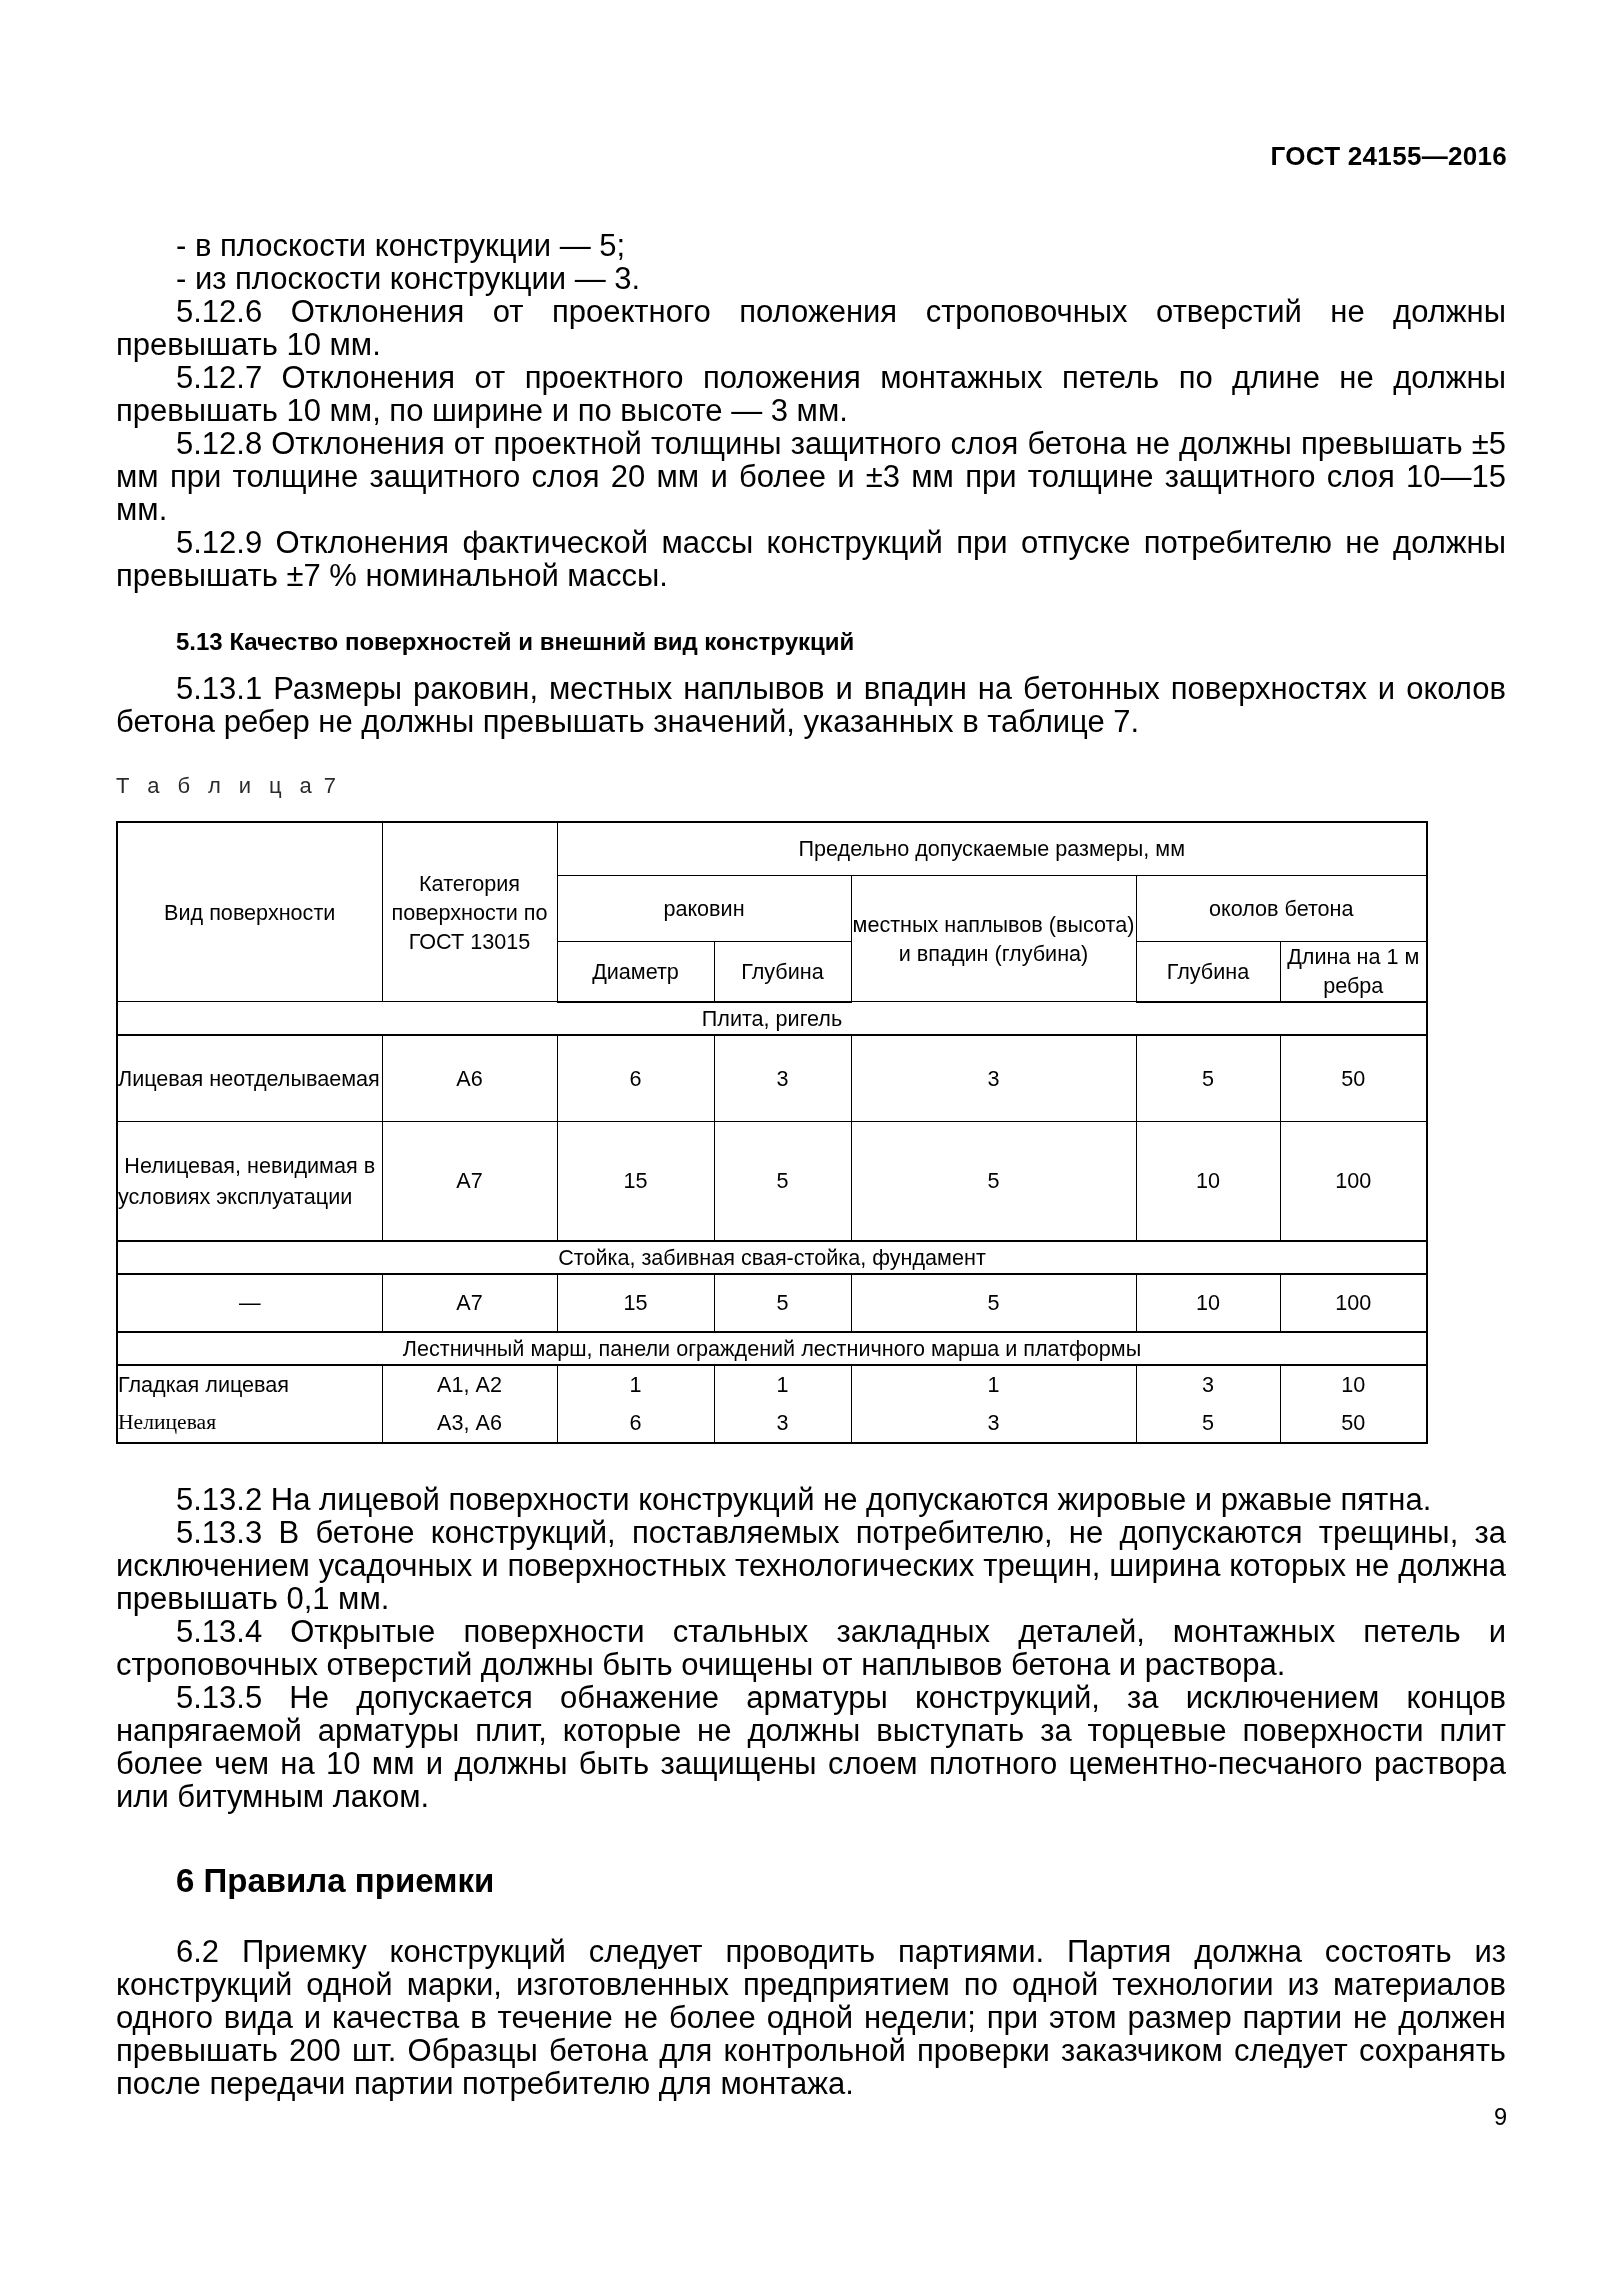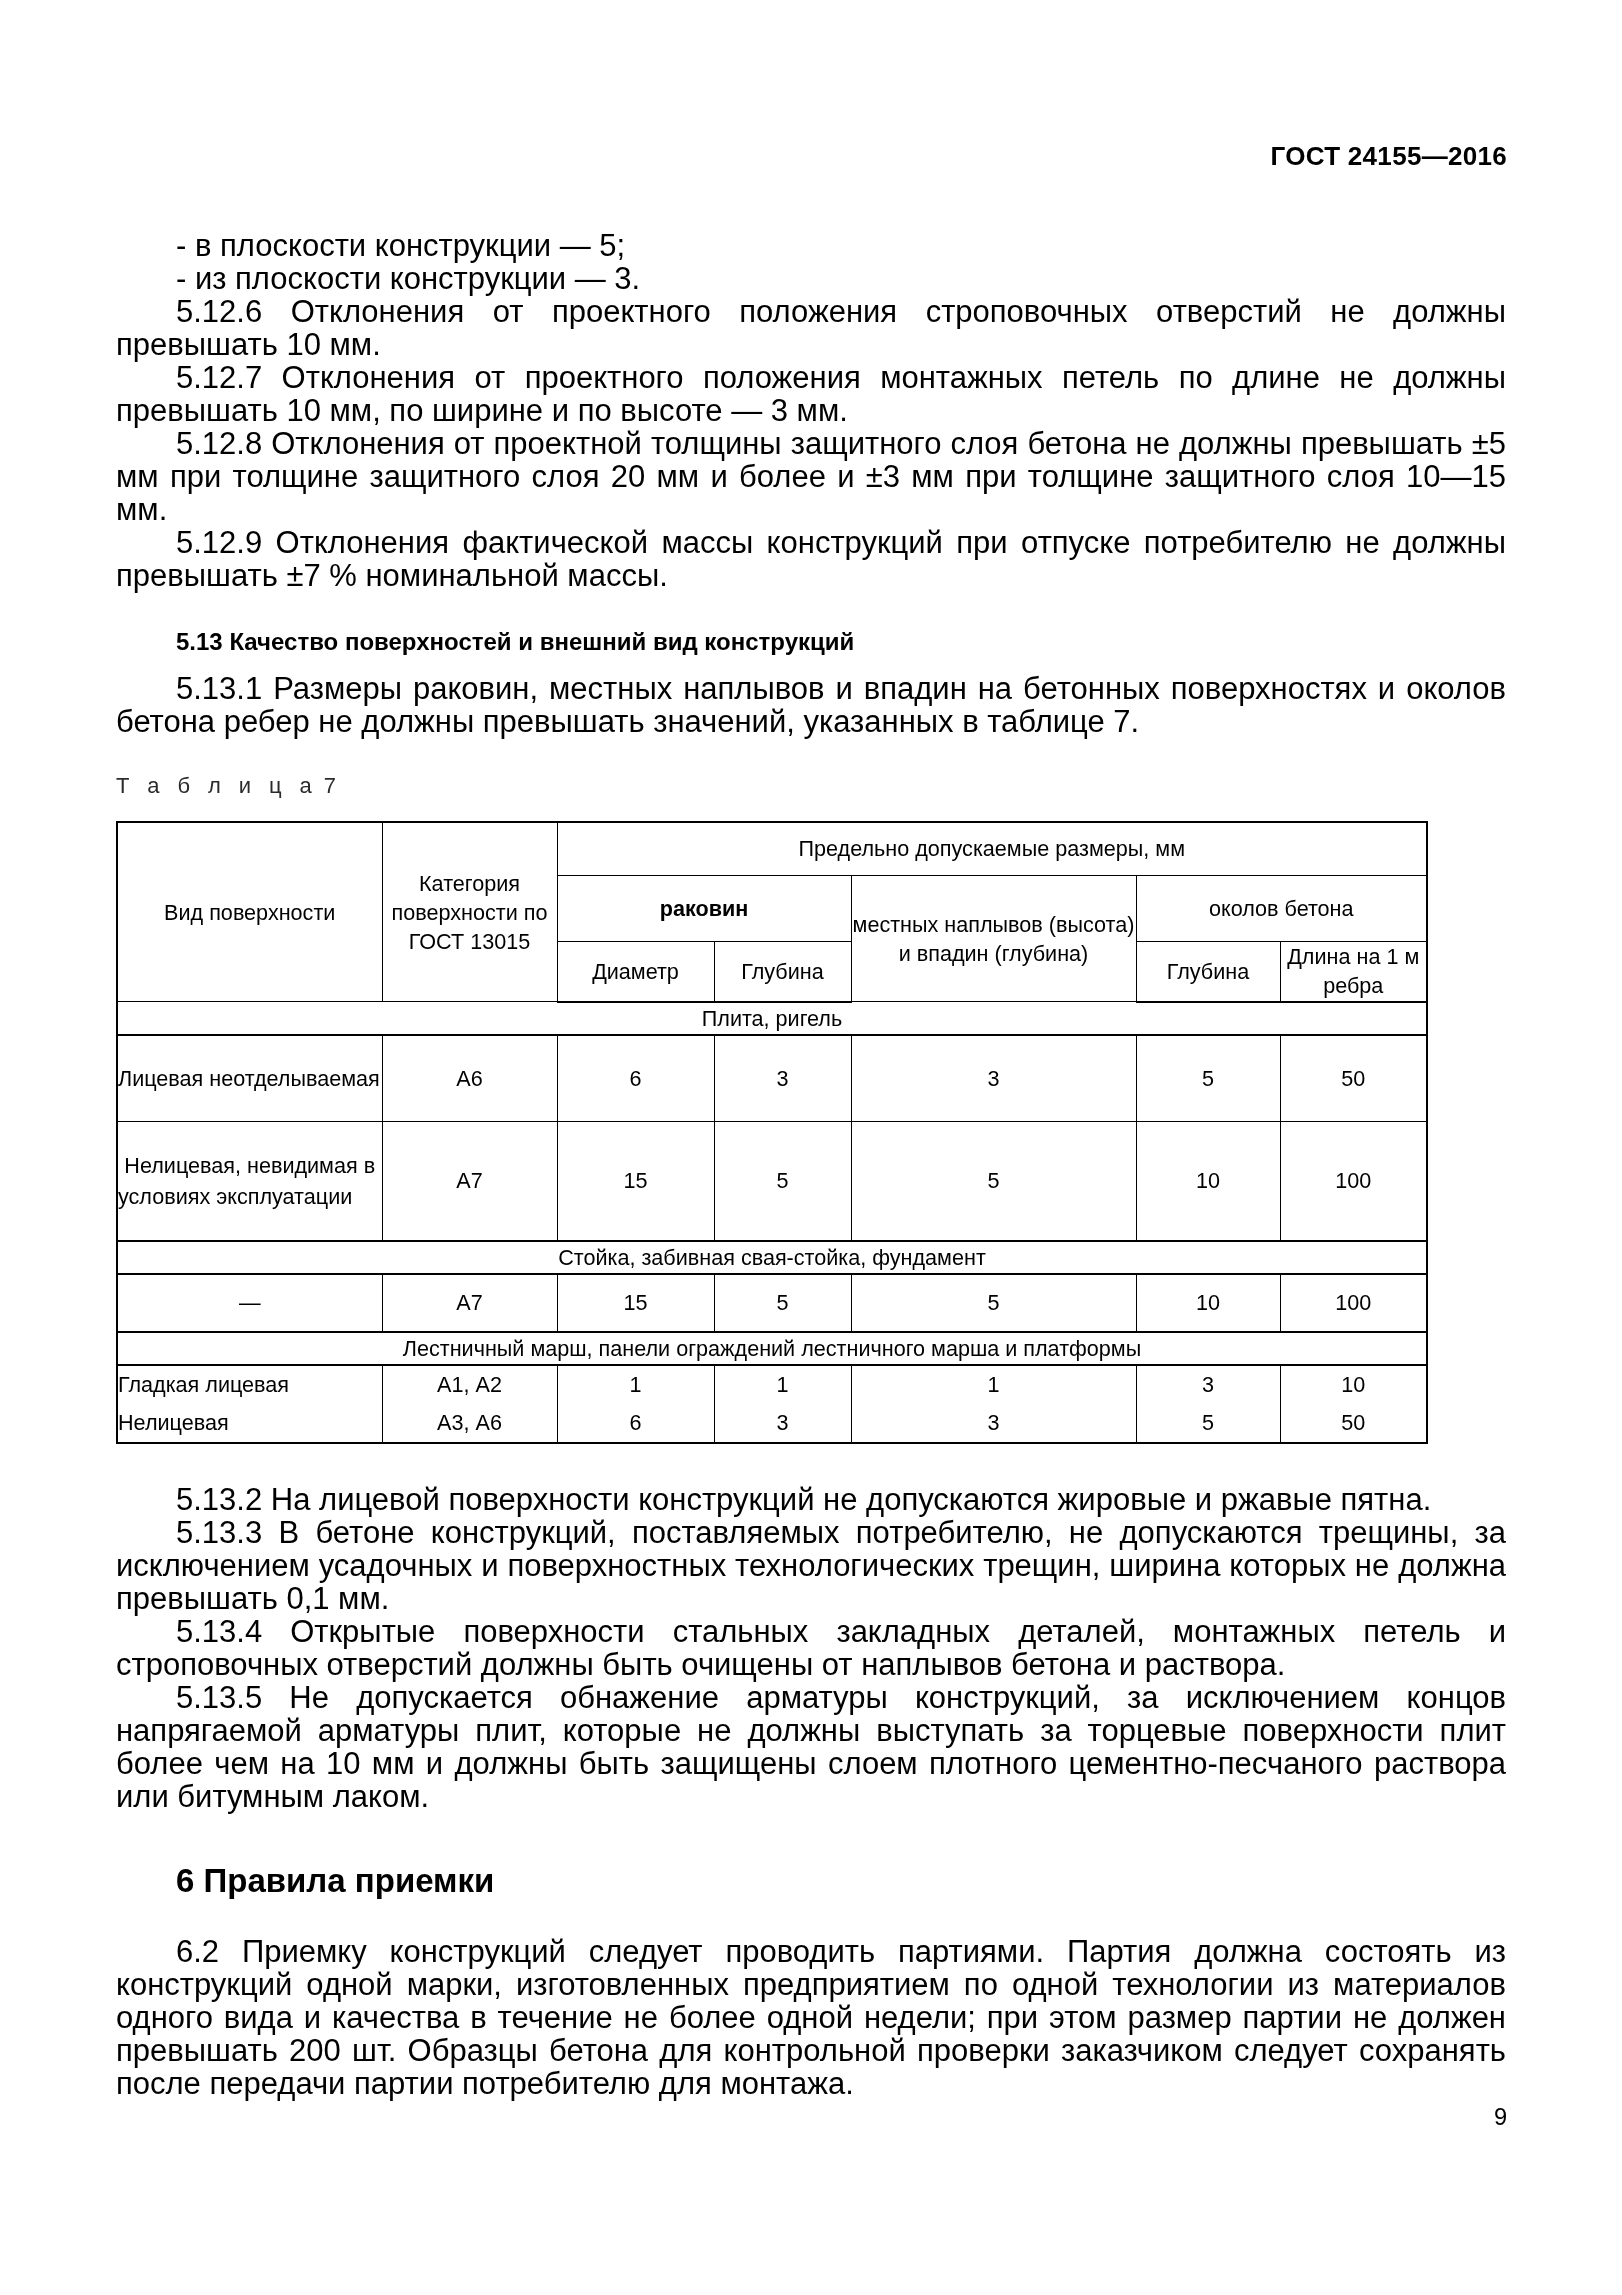--- a/index.html
+++ b/index.html
@@ -173,21 +173,21 @@
       </colgroup>
       <tbody>
 
         <tr>
           <td class="thick-top outer-l cell-pad" rowspan="3" style="height:137px;">Вид поверхности</td>
           <td class="thick-top cell-pad" rowspan="3">Категория поверхности по ГОСТ 13015</td>
           <td class="thick-top outer-r cell-pad" colspan="5" style="height:52px;">Предельно допускаемые размеры, мм</td>
         </tr>
 
         <tr>
-          <td class="cell-pad" colspan="2" style="height:65px;font-weight:bold;">раковин</td>
+          <td class="cell-pad" colspan="2" style="height:65px;">раковин</td>
           <td class="cell-pad" rowspan="2">местных наплывов (высота) и впадин (глубина)</td>
           <td class="outer-r cell-pad" colspan="2">околов бетона</td>
         </tr>
 
         <tr>
           <td class="thick-bot cell-pad" style="height:59px;">Диаметр</td>
           <td class="thick-bot cell-pad">Глубина</td>
           <td class="thick-bot cell-pad">Глубина</td>
           <td class="thick-bot outer-r cell-pad">Длина на 1 м ребра</td>
         </tr>
@@ -233,21 +233,21 @@
         <tr>
           <td class="desc mid outer-l" style="height:38px; border-bottom:none;">Гладкая лицевая</td>
           <td style="border-bottom:none;">А1, А2</td>
           <td style="border-bottom:none;">1</td>
           <td style="border-bottom:none;">1</td>
           <td style="border-bottom:none;">1</td>
           <td style="border-bottom:none;">3</td>
           <td class="outer-r" style="border-bottom:none;">10</td>
         </tr>
         <tr>
-          <td class="desc mid outer-l thick-bot" style="height:38px; border-top:none;">Нелицевая</td>
+          <td class="desc mid outer-l thick-bot" style="height:38px; border-top:none;font-family:Liberation Serif, serif;">Нелицевая</td>
           <td class="thick-bot" style="border-top:none;">А3, А6</td>
           <td class="thick-bot" style="border-top:none;">6</td>
           <td class="thick-bot" style="border-top:none;">3</td>
           <td class="thick-bot" style="border-top:none;">3</td>
           <td class="thick-bot" style="border-top:none;">5</td>
           <td class="thick-bot outer-r" style="border-top:none;">50</td>
         </tr>
       </tbody>
     </table>
 

